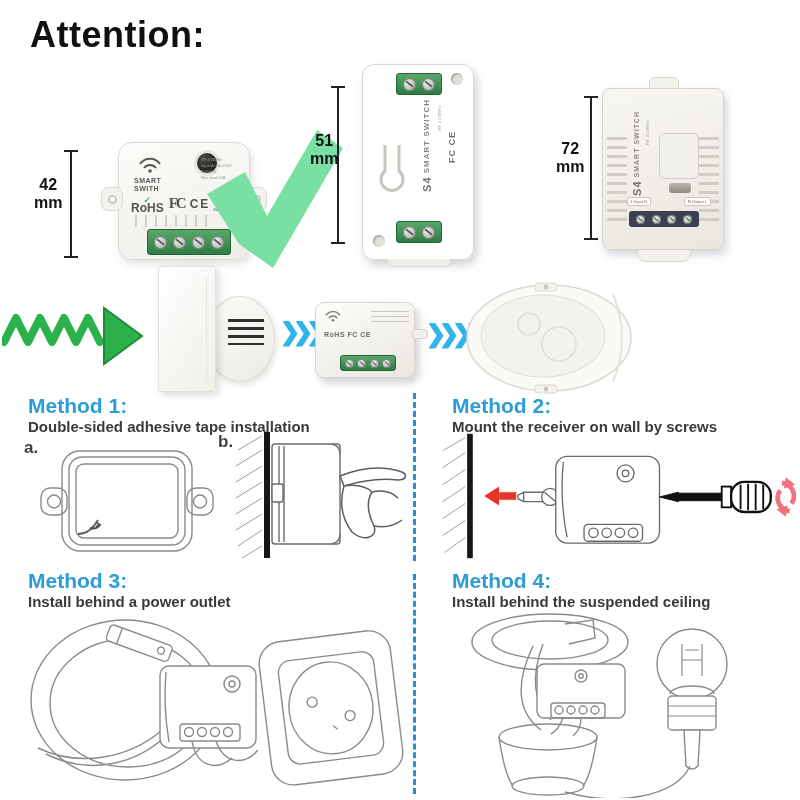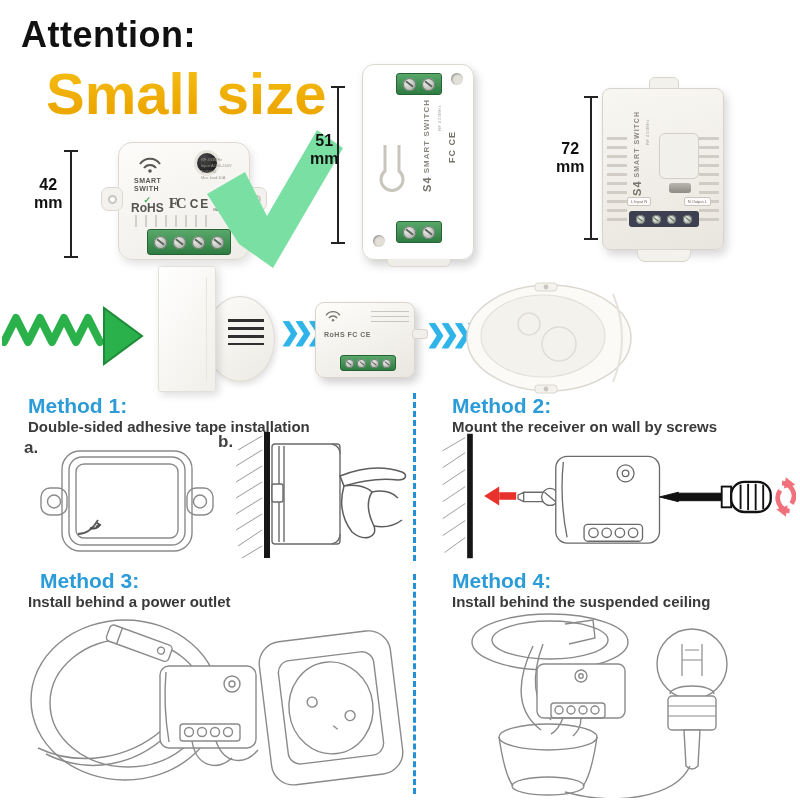--- a/index.html
+++ b/index.html
@@ -1,20 +1,20 @@
 <!DOCTYPE html>
 <html><head>
 <meta charset="utf-8">
 <style>
   * { margin:0; padding:0; box-sizing:border-box; }
   body { font-family:"Liberation Sans", sans-serif; background:#fff; }
   .canvas { position:relative; width:800px; height:800px; background:#fff; overflow:hidden; }
 
   
-  .attention { position:absolute; left:21px; top:14px; font-size:36px; font-weight:800; color:#111; letter-spacing:.5px; }
+  .attention { position:absolute; left:30px; top:14px; font-size:36px; font-weight:800; color:#111; letter-spacing:.5px; }
   .small-size { position:absolute; left:46px; top:60px; font-size:58px; font-weight:800;
     background:linear-gradient(180deg,#f6c21a 0%,#eda800 70%); -webkit-background-clip:text; background-clip:text; color:transparent; }
 
   
   .dim-line { position:absolute; width:2px; background:#222; }
   .dim-line::before,.dim-line::after { content:""; position:absolute; left:-6px; width:14px; height:2px; background:#222; }
   .dim-line::before { top:0; } .dim-line::after { bottom:0; }
   .dim-label { position:absolute; display:flex; flex-direction:column; align-items:center; font-weight:800; color:#111; font-size:16px; line-height:18px; }
 
   
@@ -85,21 +85,20 @@
   .m-desc { position:absolute; font-size:15px; font-weight:600; color:#3a3a3a; }
   .step-label { position:absolute; font-size:17px; font-weight:700; color:#3f3f3f; }
   .lineart { position:absolute; }
 </style>
 </head>
 <body>
 
 <div class="canvas">
 
   <div class="attention">Attention:</div>
-  <div class="small-size">Small size</div>
 
   <div class="dim-line" style="left:70px; top:150px; height:108px;"></div>
   <div class="dim-label" style="left:34px; top:176px;">
     <span>42</span>
     <span>mm</span>
   </div>
 
   <div class="mini-box">
     <div class="ear" style="left:-18px; top:44px;"></div>
     <div class="ear" style="right:-18px; top:44px;"></div>
@@ -332,21 +331,21 @@
       <line x1="342" y1="58" x2="342" y2="84" stroke-width="2"></line>
     </g>
     <g fill="none" stroke="#f0707b" stroke-width="5">
       <path d="M362 56 a14 14 0 0 1 10 22"></path>
       <path d="M370 86 a14 14 0 0 1 -10 -22"></path>
     </g>
     <polygon points="366,50 376,58 364,62" fill="#f0707b"></polygon>
     <polygon points="366,92 356,84 368,80" fill="#f0707b"></polygon>
   </svg>
 
-  <div class="m-title" style="left:40px; top:569px;">Method 3:</div>
+  <div class="m-title" style="left:28px; top:569px;">Method 3:</div>
   <div class="m-desc" style="left:28px; top:593px;">Install behind a power outlet</div>
   <svg class="lineart" style="left:10px; top:608px;" width="400" height="190" viewBox="0 0 400 190">
     <g fill="none" stroke="#8a8a8a" stroke-width="1.4">
       <ellipse cx="115" cy="92" rx="94" ry="80"></ellipse>
       <ellipse cx="118" cy="95" rx="78" ry="64"></ellipse>
       <g transform="rotate(20 130 36)">
         <rect x="96" y="27" width="66" height="17" rx="4" fill="#fff"></rect>
         <line x1="108" y1="27" x2="108" y2="44"></line>
         <circle cx="152" cy="35" r="3.5"></circle>
       </g>

